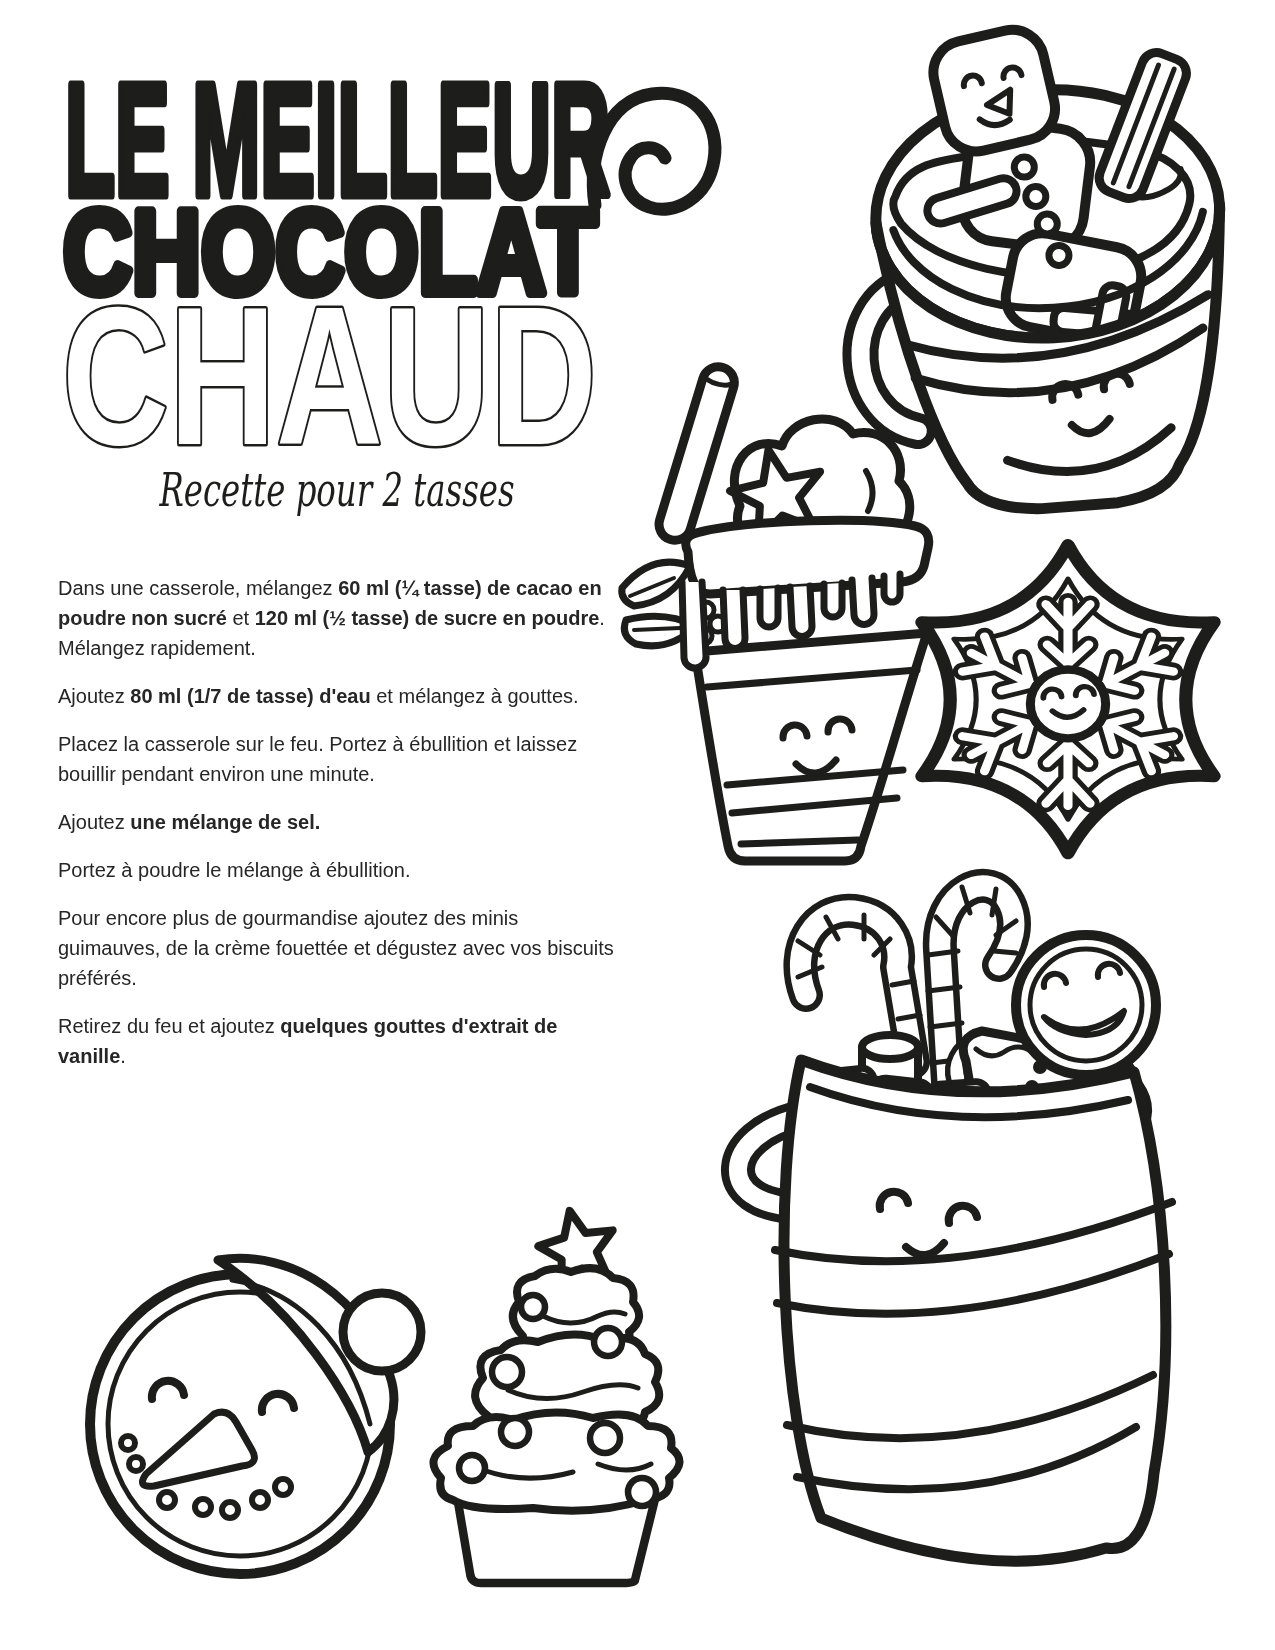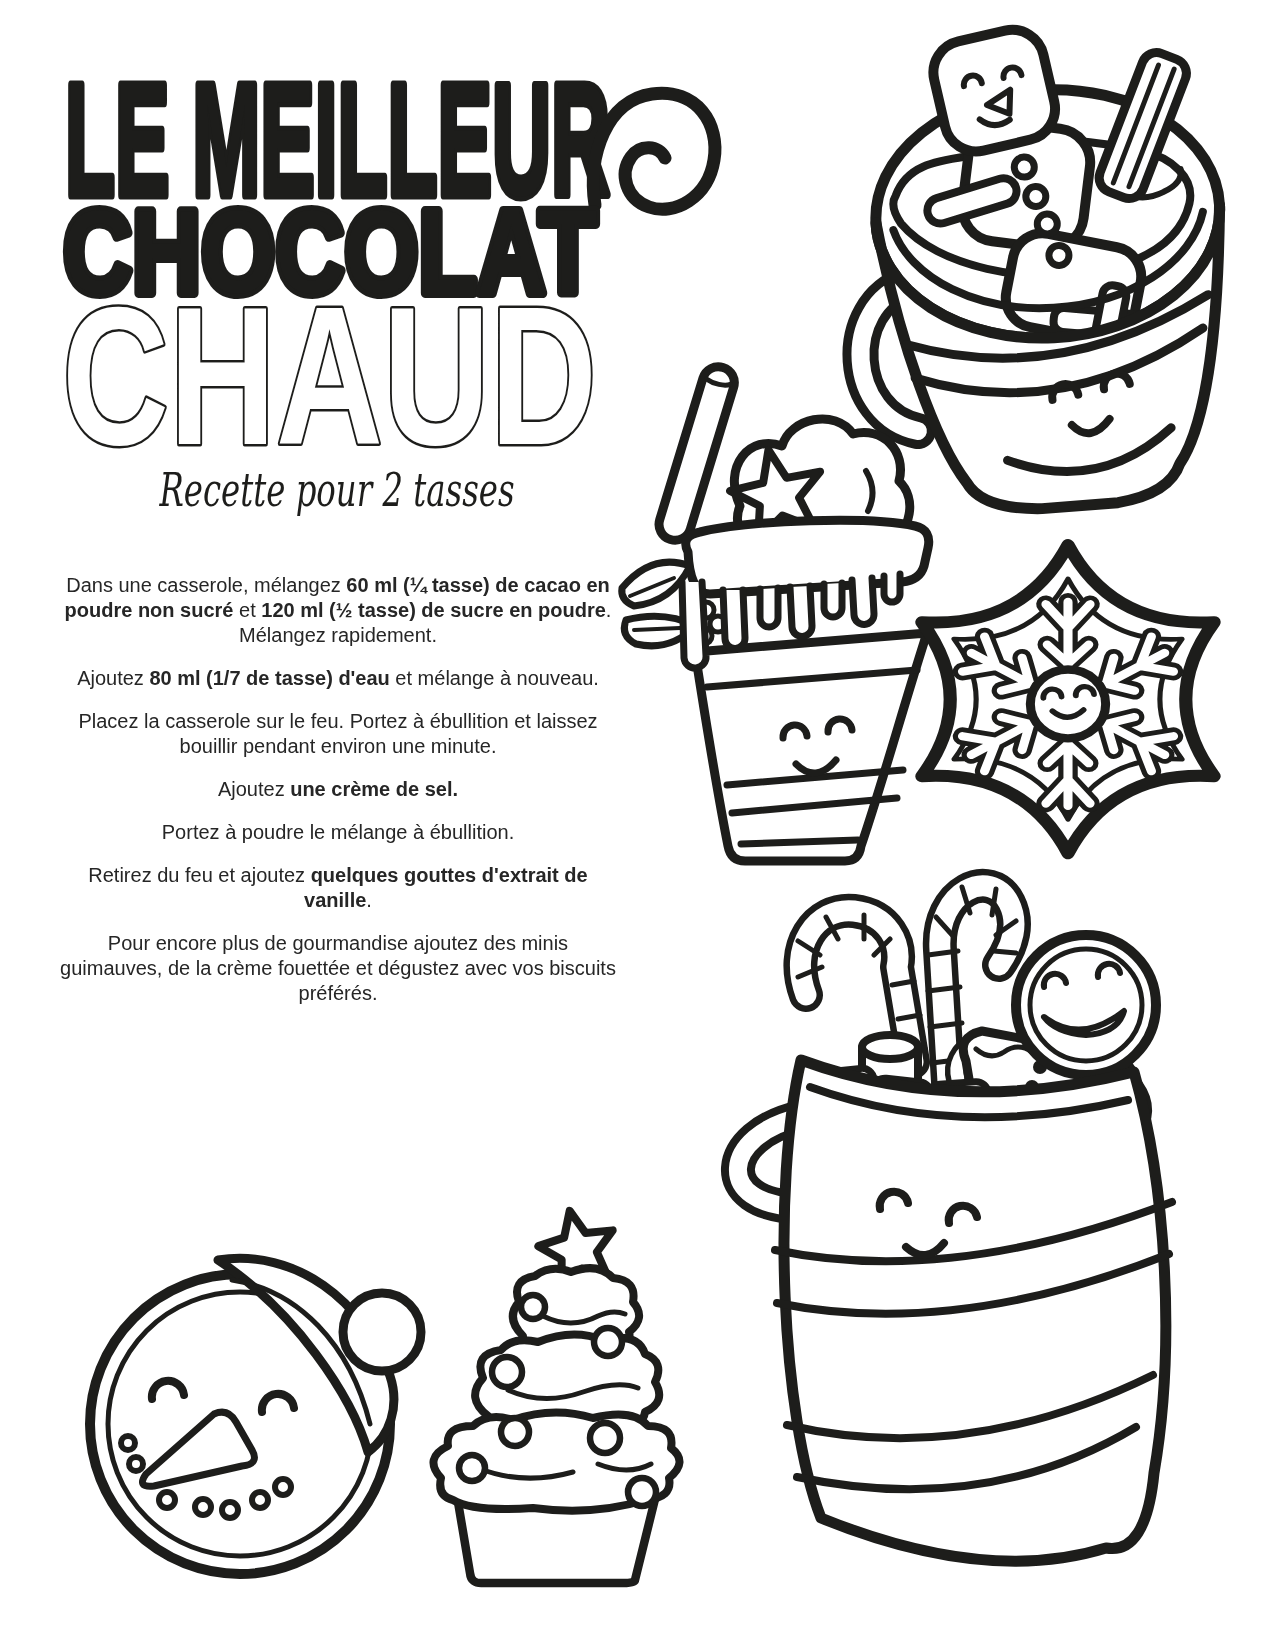--- a/index.html
+++ b/index.html
@@ -12,47 +12,47 @@
   .abs{position:absolute;}
   svg{display:block;overflow:visible;}
   svg .ln{stroke:#1d1d1b;fill:none;stroke-linecap:round;stroke-linejoin:round;}
   svg .fw{stroke:#1d1d1b;fill:#ffffff;stroke-linecap:round;stroke-linejoin:round;}
   svg .fi{fill:#1d1d1b;stroke:none;}
   svg .wt{stroke:#ffffff;fill:none;stroke-linecap:round;stroke-linejoin:round;}
   .title-text{font-family:"Liberation Sans",sans-serif;font-weight:bold;}
   .script-text{font-family:"DejaVu Serif","Liberation Serif",serif;font-style:italic;fill:#1d1d1b;}
   #instructions{
     left:58px;top:573px;width:560px;
-    text-align:center;font-size:20px;line-height:25px;
+    font-size:20px;line-height:30px;
   }
   #instructions p{margin:0 0 18px 0;}
   #instructions b{font-weight:700;}
 </style>
 <title>LE MEILLEUR CHOCOLAT CHAUD</title></head>
 <body>
 
 <svg class="abs" style="left:52px;top:60px;" width="640" height="395" viewBox="0 0 640 395">
   <text class="title-text" x="13" y="135" font-size="160" textLength="545" lengthAdjust="spacingAndGlyphs" fill="#1d1d1b" stroke="#1d1d1b" stroke-width="9" paint-order="stroke" stroke-linejoin="round">LE MEILLEUR</text>
   <path class="ln" stroke-width="13" d="M 543 145 C 535 95 555 40 600 34 C 645 28 668 64 662 100 C 656 138 622 156 597 147 C 574 139 567 114 579 97 C 588 84 607 85 613 98"></path>
   <text class="title-text" x="11" y="233" font-size="118" textLength="534" lengthAdjust="spacingAndGlyphs" fill="#1d1d1b" stroke="#1d1d1b" stroke-width="10" paint-order="stroke" stroke-linejoin="round">CHOCOLAT</text>
   <text class="title-text" x="10" y="384" font-size="197" textLength="535" lengthAdjust="spacingAndGlyphs" fill="#ffffff" stroke="#1d1d1b" stroke-width="5" paint-order="stroke" stroke-linejoin="round">CHAUD</text>
 </svg>
 
 <svg class="abs" style="left:52px;top:458px;" width="570" height="68" viewBox="0 0 570 68">
   <text class="script-text" x="285" y="48" font-size="46" text-anchor="middle" textLength="355" lengthAdjust="spacingAndGlyphs">Recette pour 2 tasses</text>
 </svg>
 
 <div id="instructions" class="abs">
     <p><span>Dans une casserole, mélangez </span><b>60 ml (¼ tasse) de cacao en poudre non sucré</b><span> et </span><b>120 ml (½ tasse) de sucre en poudre</b><span>. Mélangez rapidement.</span></p>
-    <p><span>Ajoutez </span><b>80 ml (1/7 de tasse) d'eau</b><span> et mélange à nouveau.</span></p>
+    <p><span>Ajoutez </span><b>80 ml (1/7 de tasse) d'eau</b><span> et mélangez à gouttes.</span></p>
     <p><span>Placez la casserole sur le feu. Portez à ébullition et laissez bouillir pendant environ une minute.</span></p>
-    <p><span>Ajoutez </span><b>une crème de sel.</b></p>
+    <p><span>Ajoutez </span><b>une mélange de sel.</b></p>
     <p><span>Portez à poudre le mélange à ébullition.</span></p>
+    <p><span>Pour encore plus de gourmandise ajoutez des minis guimauves, de la crème fouettée et dégustez avec vos biscuits préférés.</span></p>
     <p><span>Retirez du feu et ajoutez </span><b>quelques gouttes d'extrait de vanille</b><span>.</span></p>
-    <p><span>Pour encore plus de gourmandise ajoutez des minis guimauves, de la crème fouettée et dégustez avec vos biscuits préférés.</span></p>
   </div>
 
 <svg class="abs" style="left:848px;top:26px;" width="400" height="505" viewBox="0 0 400 505" aria-label="mug-with-marshmallow-snowman-and-cinnamon-stick">
   <g transform="rotate(-3 200 250)">
     <path class="ln" stroke-width="36" d="M 60 250 C -10 270 -8 380 62 398"></path>
     <path class="wt" stroke-width="18" d="M 60 250 C -10 270 -8 380 62 398"></path>
     <ellipse class="fw" stroke-width="11" cx="203" cy="188" rx="172" ry="124"></ellipse>
     <path class="fw" stroke-width="8" d="M 52 162 C 70 120 120 132 165 120 C 210 108 262 120 300 130 C 330 138 352 160 345 185 C 335 220 300 240 250 248 C 180 258 90 235 56 190 Q 45 172 52 162 Z"></path>
     <path class="ln" stroke-width="6" d="M 270 160 Q 290 185 320 172 Q 340 164 338 150"></path>
     <g transform="rotate(24 300 108)">

